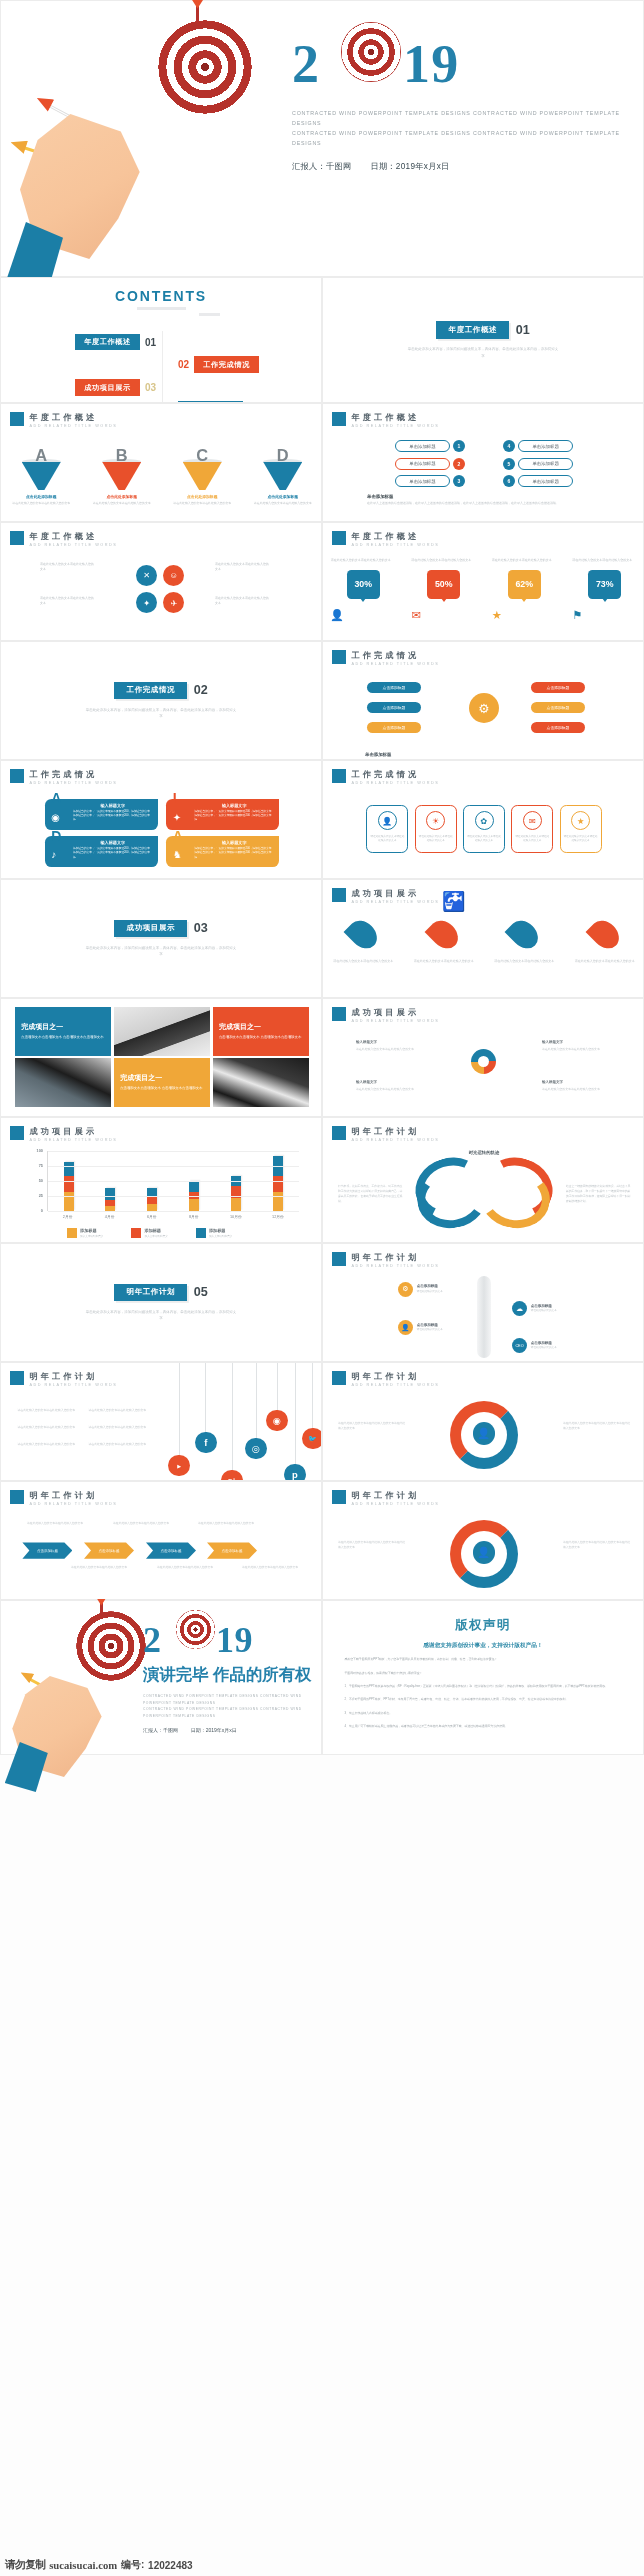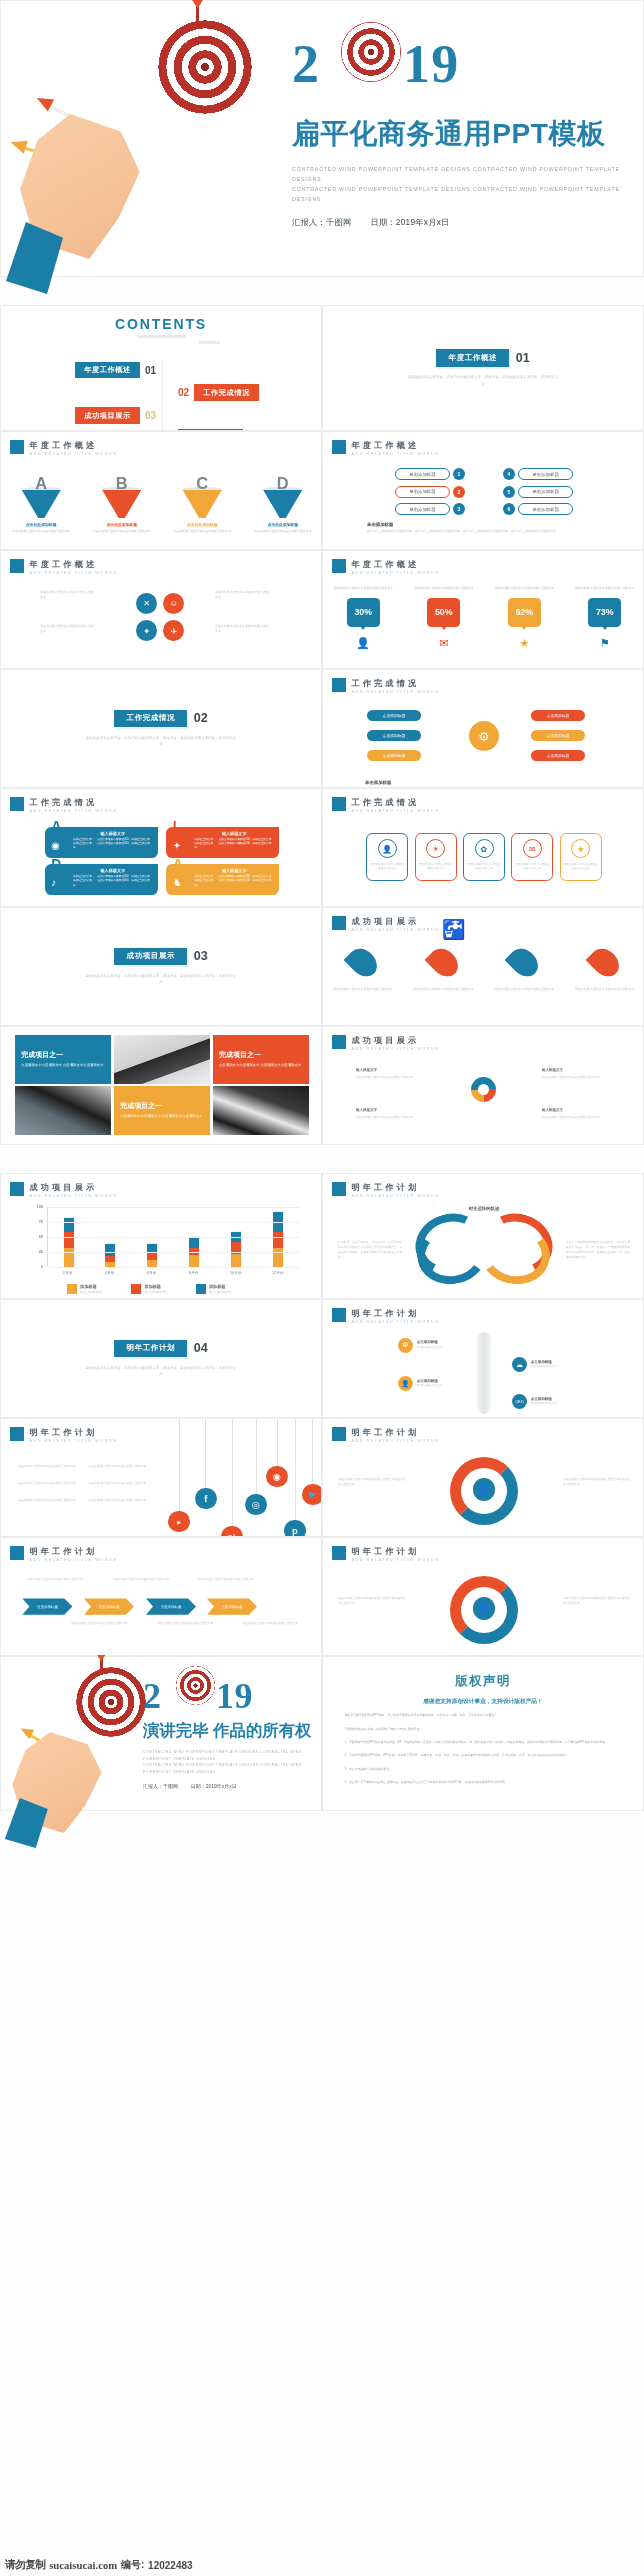--- a/index.html
+++ b/index.html
@@ -12,21 +12,21 @@
   }
   .sheet { width: 644px; height: 2576px; position: relative; background:#fdfdfd; }
 
   
   .row { display: flex; width: 644px; }
   .slide {
     width: 322px; position: relative; background: #fff;
     border: 0.6px solid #ececec; overflow: hidden;
   }
   .slide.h190 { height: 119px; }
-  .slide.h200 { height: 126px; margin-top: 28px; }
+  .slide.h200 { height: 126px; }
 
   
   .cover { width: 644px; height: 277px; position: relative; background: #fff; border:0.6px solid #ececec; }
   .cover-left { position: absolute; left: 0; top: 0; width: 296px; height: 277px; }
   .target-big {
     position: absolute; left: 157px; top: 19px; width: 94px; height: 94px;
     border-radius: 50%;
     background: radial-gradient(circle,
       #8e2420 0 6%, #fff 6% 13%, #b5312a 13% 25%, #fff 25% 35%,
       #b5312a 35% 47%, #fff 47% 58%, #b5312a 58% 70%, #fff 70% 81%, #b5312a 81% 92%, #fff 92% 100%);
@@ -131,21 +131,21 @@
   .pill-note .h { font-size: 4.4px; font-weight: 700; color: #3f4a50; }
   .pill-note .b { font-size: 3px; color: #b9bfc3; line-height: 1.8; margin-top: 2.5px; width: 239px; }
 
   
   .nodes { position:absolute; left:0; top:38px; width:322px; height:75px; }
   .node-c { position:absolute; width: 21.4px; height: 21.4px; border-radius: 50%; display:flex; align-items:center; justify-content:center; color:#fff; font-size: 8.2px; }
   .node-t { position:absolute; font-size: 3px; color:#b6bcc0; line-height:1.7; width: 54px; }
 
   
   .pcts { position:absolute; left:0; top: 35px; width: 322px; display:flex; justify-content: space-around; }
-  .pct { width: 65px; text-align:center; }
+  .pct { width: 65px; }
   .pct .cap { font-size: 3px; color:#b6bcc0; line-height: 1.8; margin-bottom: 6.3px; }
   .pct .box {
     width: 33px; height: 29px; margin: 0 auto; border-radius: 4.4px; position: relative;
     color:#fff; font-size: 8.8px; font-weight: 700; display:flex; align-items:center; justify-content:center;
   }
   .pct .box:after {
     content:''; position:absolute; left:50%; bottom:-3.8px; margin-left:-3.1px;
     border-left: 3.1px solid transparent; border-right: 3.1px solid transparent;
     border-top: 4.4px solid currentColor;
   }
@@ -311,21 +311,20 @@
       </div>
       <div class="hand"></div>
       <div class="sleeve"></div>
     </div>
     <div class="cover-right">
       <div class="year">
         <span class="d1">2</span>
         <span class="target-small"></span>
         <span class="d2">19</span>
       </div>
-      <div class="cover-title">扁平化商务通用PPT模板</div>
       <div class="cover-sub">
         <div>CONTRACTED WIND POWERPOINT TEMPLATE DESIGNS CONTRACTED WIND POWERPOINT TEMPLATE DESIGNS</div>
         <div>CONTRACTED WIND POWERPOINT TEMPLATE DESIGNS CONTRACTED WIND POWERPOINT TEMPLATE DESIGNS</div>
       </div>
       <div class="cover-meta">
         <span>汇报人：千图网</span>
         <span>日期：2019年x月x日</span>
       </div>
     </div>
   </div>
@@ -825,21 +824,21 @@
         <div class="inf-side" style="left:243px;top:35px">结合上一绩效周期的绩效计划完成情况，并结合下属新的工作任务，和下属一起提出下一绩效周期中的新的工作目标和工作标准，这实际上是帮助下属一起制定新的绩效计划。</div>
       </div>
     </div>
   </div>
 
   <div class="row">
     <div class="slide h190">
       <div class="divider-inner">
         <div class="div-row">
           <div class="div-bar">明年工作计划</div>
-          <div class="div-num">04</div>
+          <div class="div-num">05</div>
         </div>
         <div class="div-desc">单击此处添加文本内容，添加简短问题说明文字，具体内容。单击此处添加文本内容，添加简短文字</div>
       </div>
     </div>
 
     <div class="slide h190">
       <div class="sh">
         <div class="sh-sq"></div>
         <div class="sh-tx">
           <div class="t">明年工作计划</div>

